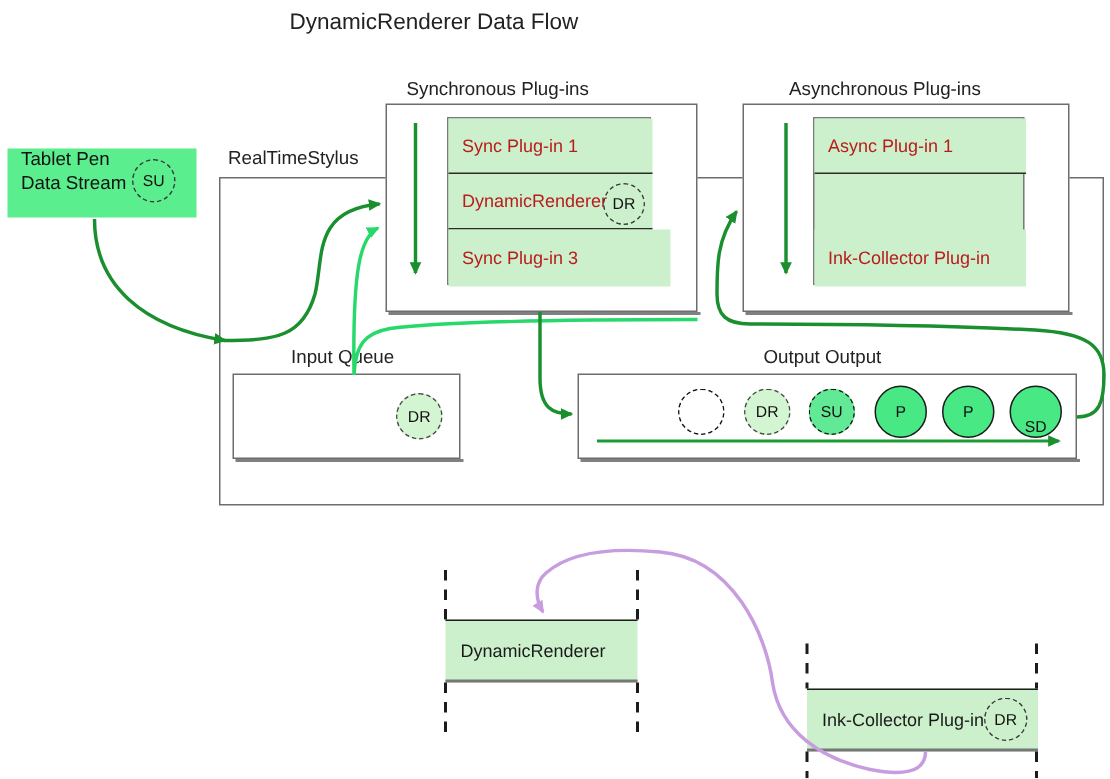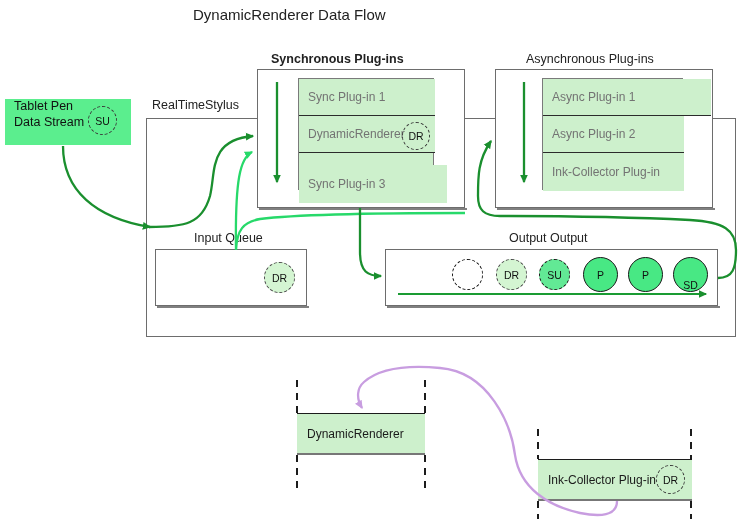--- a/index.html
+++ b/index.html
@@ -58,21 +58,21 @@
   }
   .plugin-row {
     position: absolute;
     box-sizing: border-box;
     background: #cdf0cc;
     border-bottom: 1.3px solid #2b2b2b;
     display: flex;
     align-items: center;
     padding-left: 9px;
     font-size: 12px;
-    color: #737373;
+    color: #b91c1c;
   }
   .plugin-row.last { border-bottom: none; }
   .stream-box {
     position: absolute;
     box-sizing: border-box;
     background: #5bee8e;
     border: none;
     display: flex;
     align-items: flex-start;
     padding-left: 9px;
@@ -117,49 +117,46 @@
 </head>
 <body>
 
 <div id="stage">
 
   <div class="txt title" style="left:193px; top:6px;">DynamicRenderer Data Flow</div>
 
   <div class="box outer-box" style="left:146px; top:118px; width:590px; height:219px;"></div>
   <div class="txt caption" style="left:152px; top:98px;">RealTimeStylus</div>
 
-  <div class="txt caption" style="left:271px; top:52px;font-weight:bold;">Synchronous Plug-ins</div>
+  <div class="txt caption" style="left:271px; top:52px;">Synchronous Plug-ins</div>
   <div class="box white-box" style="left:257px; top:69px; width:208px; height:139px;"></div>
   <div class="shadow-r" style="left:259px; top:208px; width:208px; height:2px;"></div>
 
   <div class="box plugin-group" style="left:298px; top:78px; width:136px; height:112px;">
     <div class="plugin-row" style="left:0; top:0; width:136px; height:37px;">
       <span>Sync Plug-in 1</span>
     </div>
     <div class="plugin-row" style="left:0; top:37px; width:136px; height:37px;">
       <span>DynamicRenderer</span>
     </div>
-    <div class="plugin-row last" style="left:0; top:86px; width:148px; height:38px;align-items:center;">
+    <div class="plugin-row last" style="left:0; top:74px; width:148px; height:38px;align-items:center;">
       <span>Sync Plug-in 3</span>
     </div>
   </div>
   <div class="circ circ-outline" style="left:402px; top:122px; width:28px; height:28px;">
     <span>DR</span>
   </div>
 
   <div class="txt caption" style="left:526px; top:52px;">Asynchronous Plug-ins</div>
   <div class="box white-box" style="left:495px; top:69px; width:218px; height:139px;"></div>
   <div class="shadow-r" style="left:497px; top:208px; width:218px; height:2px;"></div>
 
   <div class="box plugin-group" style="left:542px; top:78px; width:141px; height:112px;">
-    <div class="plugin-row" style="left:0; top:0; width:168px; height:37px;text-align:right;">
+    <div class="plugin-row" style="left:0; top:0; width:141px; height:37px;text-align:right;">
       <span>Async Plug-in 1</span>
-    </div>
-    <div class="plugin-row" style="left:0; top:37px; width:141px; height:37px;">
-      <span>Async Plug-in 2</span>
     </div>
     <div class="plugin-row last" style="left:0; top:74px; width:141px; height:38px;">
       <span>Ink-Collector Plug-in</span>
     </div>
   </div>
 
   <div class="stream-box" style="left:5px; top:99px; width:126px; height:46px;">
     <div class="stream-label">
       <div>Tablet Pen</div>
       <div>Data Stream</div>

